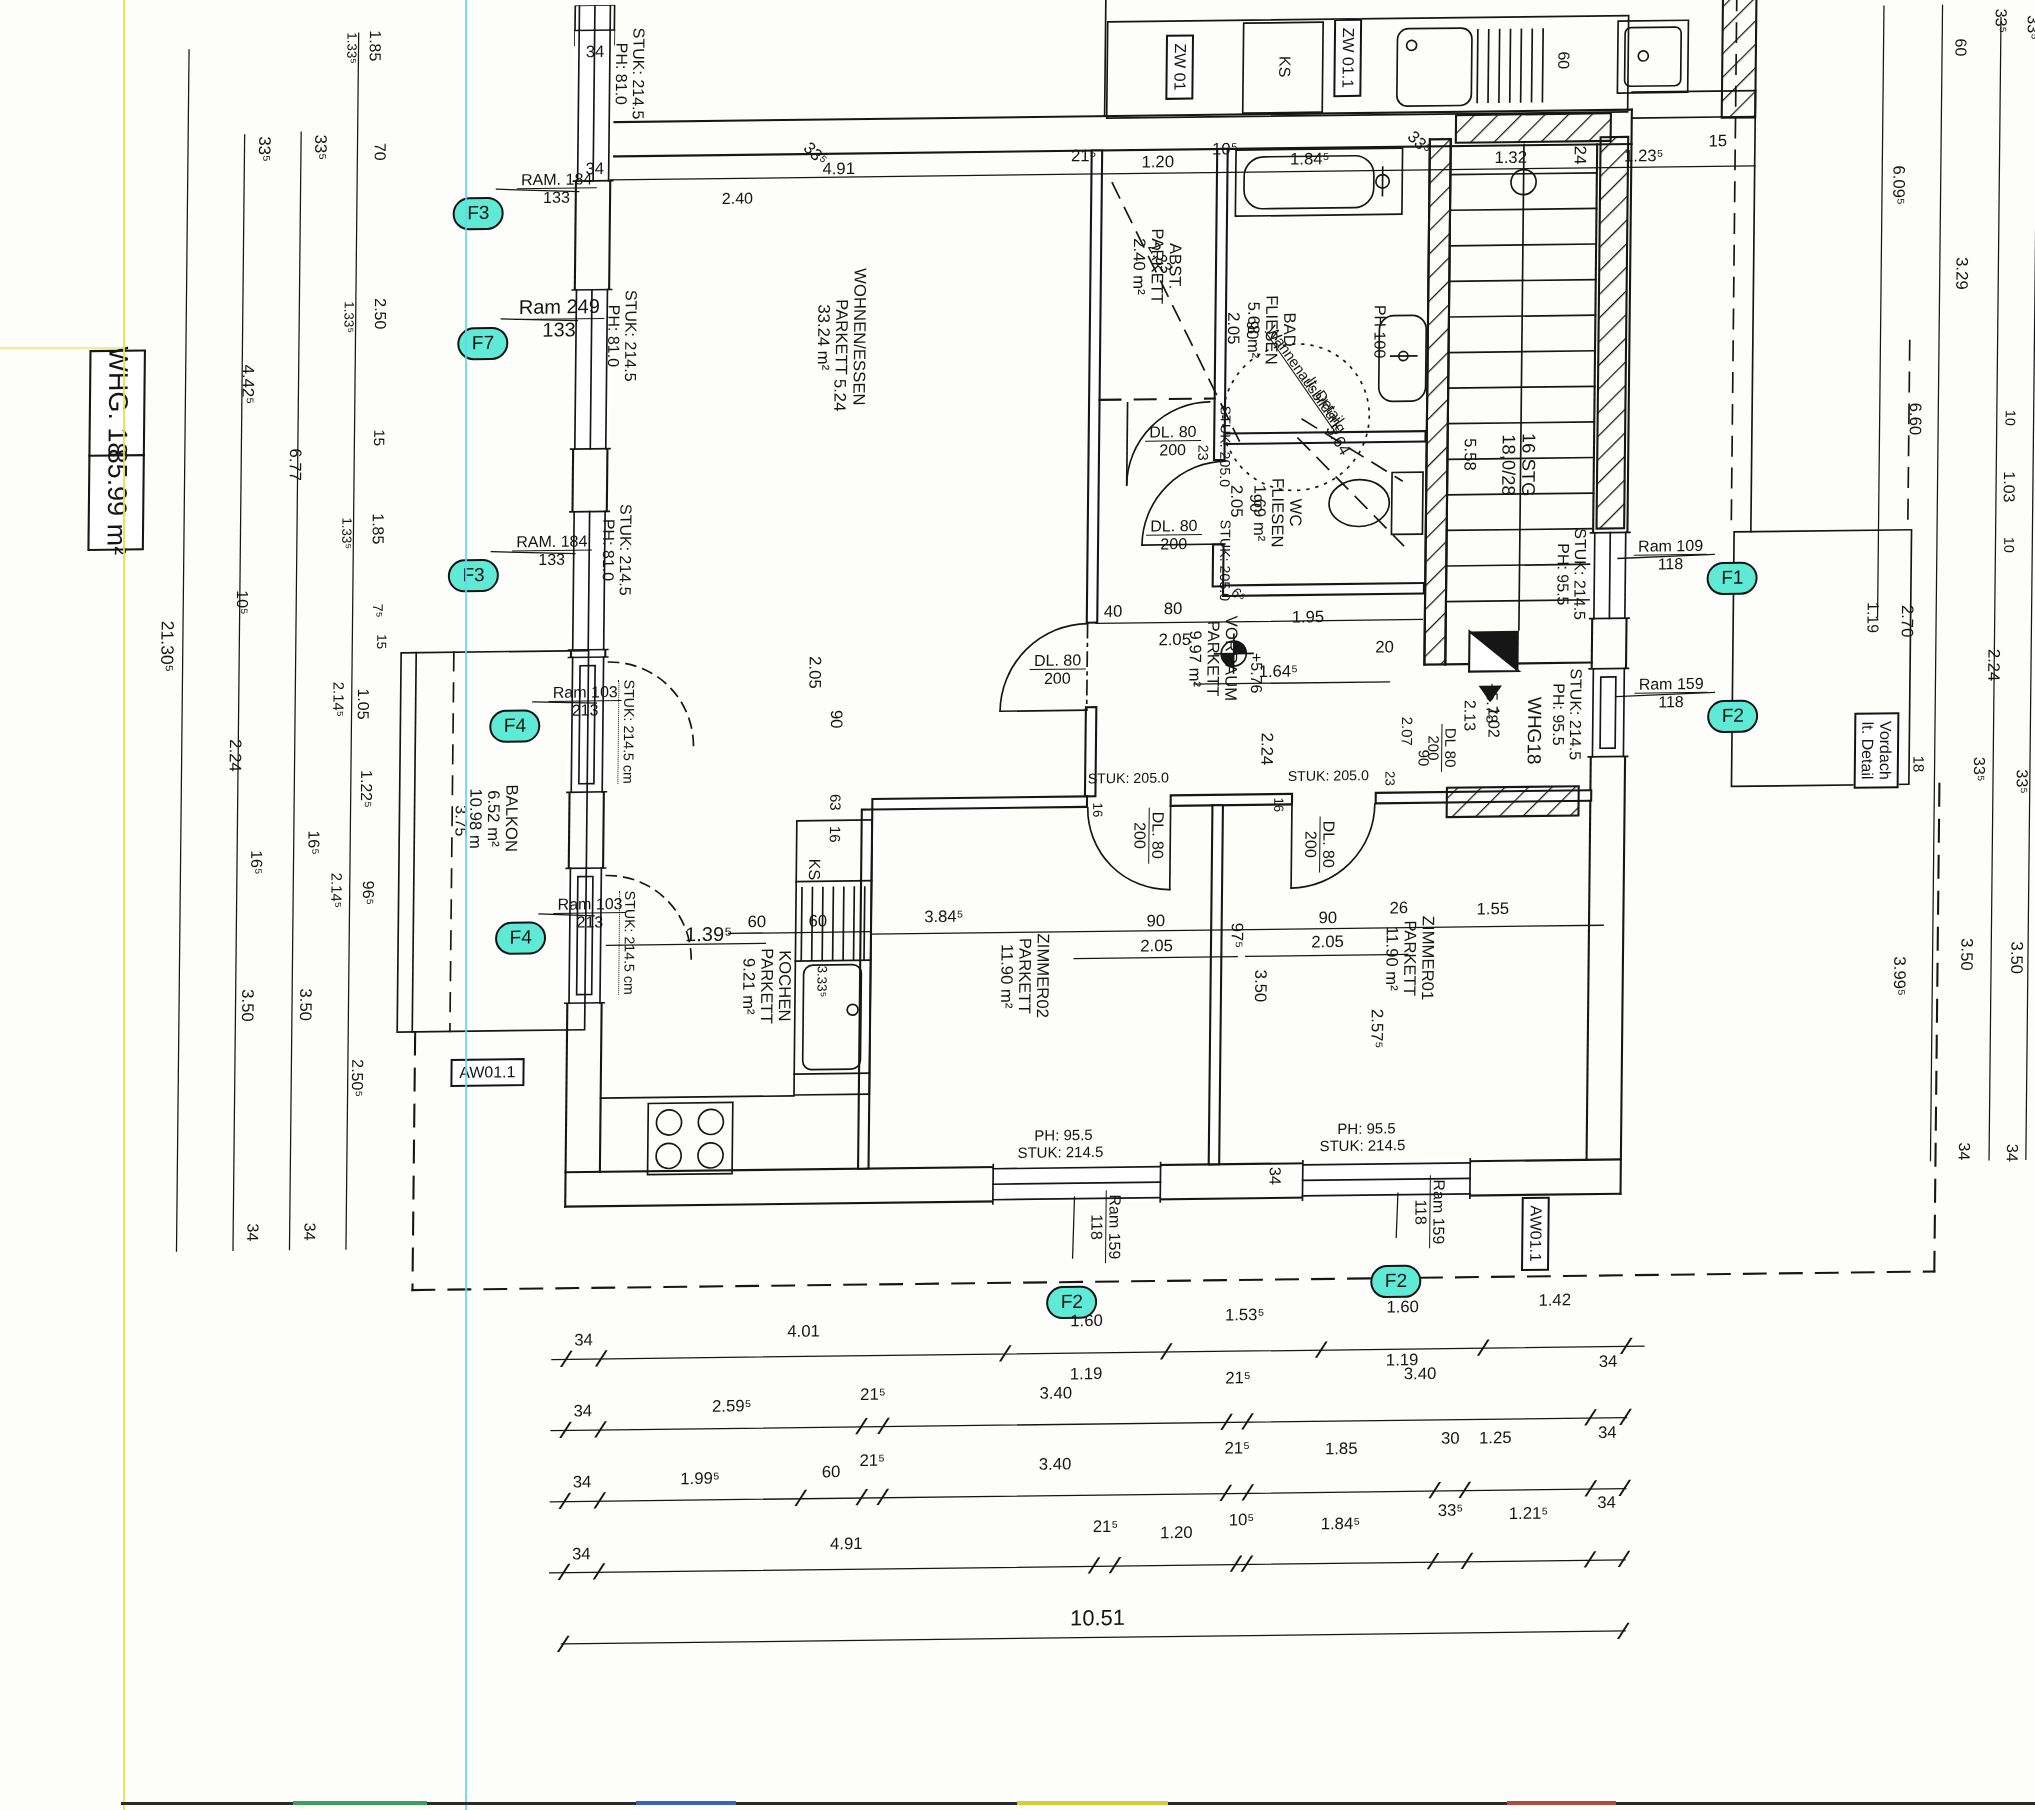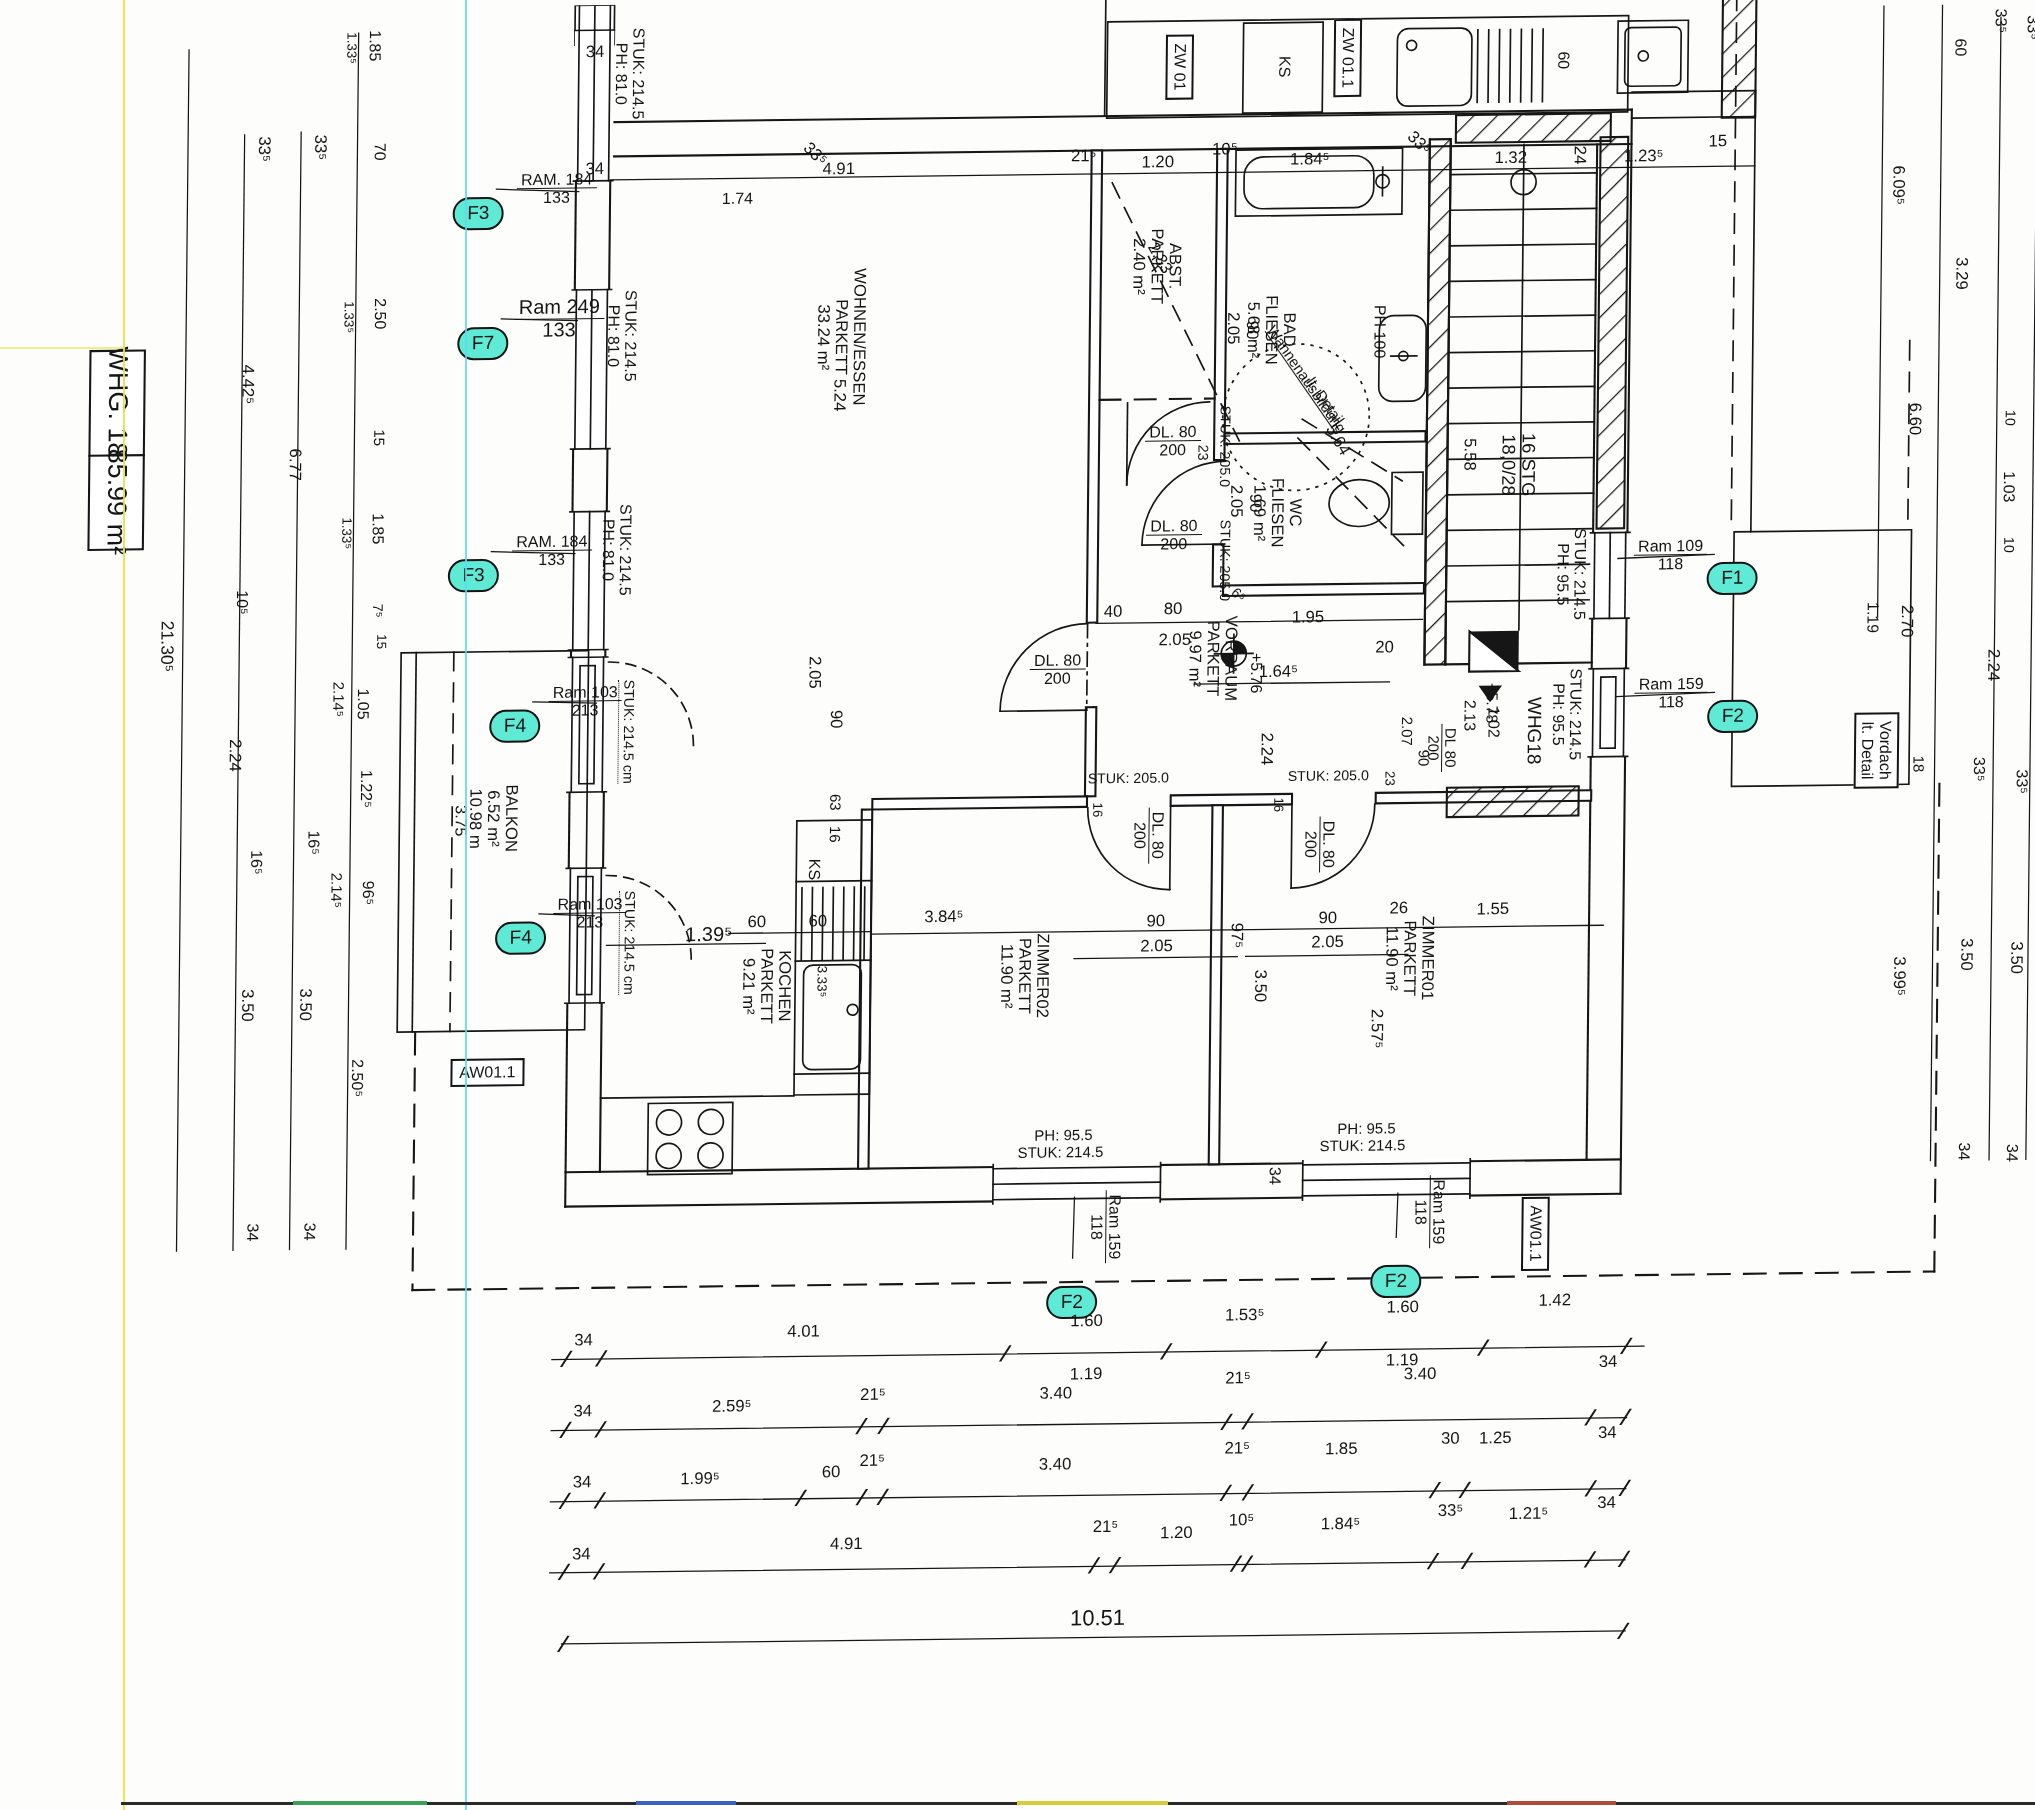--- a/index.html
+++ b/index.html
@@ -406,21 +406,21 @@
         <div class="anno" style="left: 1076px; top: 157px; font-size: 16.7px; transform: translate(-50%, -50%) rotate(0deg);">21⁵</div>
         <div class="anno" style="left: 1150px; top: 164px; font-size: 16.7px; transform: translate(-50%, -50%) rotate(0deg);">1.20</div>
         <div class="anno" style="left: 1217px; top: 152px; font-size: 16.7px; transform: translate(-50%, -50%) rotate(0deg);">10⁵</div>
         <div class="anno" style="left: 1302px; top: 163px; font-size: 16.7px; transform: translate(-50%, -50%) rotate(0deg);">1.84⁵</div>
         <div class="anno" style="left: 1411px; top: 148px; font-size: 16.7px; transform: translate(-50%, -50%) rotate(45deg);">33⁵</div>
         <div class="anno" style="left: 1503px; top: 164px; font-size: 16.7px; transform: translate(-50%, -50%) rotate(0deg);">1.32</div>
         <div class="anno" style="left: 1572px; top: 162px; font-size: 16.7px; transform: translate(-50%, -50%) rotate(90deg);">24</div>
         <div class="anno" style="left: 1636px; top: 164px; font-size: 16.7px; transform: translate(-50%, -50%) rotate(0deg);">1.23⁵</div>
         <div class="anno" style="left: 1710px; top: 150px; font-size: 16.7px; transform: translate(-50%, -50%) rotate(0deg);">15</div>
         <div class="anno" style="left: 807px; top: 152px; font-size: 16.7px; transform: translate(-50%, -50%) rotate(45deg);">33⁵</div>
-        <div class="anno" style="left: 730px; top: 195px; font-size: 16px; transform: translate(-50%, -50%) rotate(0deg);">1.74</div>
+        <div class="anno" style="left: 730px; top: 195px; font-size: 16px; transform: translate(-50%, -50%) rotate(0deg);">2.40</div>
         <div class="anno" style="left: 834px; top: 393px; font-size: 16.7px; transform: translate(-50%, -50%) rotate(90deg);">5.24</div>
         <div class="anno" style="left: 812px; top: 670px; font-size: 16.7px; transform: translate(-50%, -50%) rotate(90deg);">2.05</div>
         <div class="anno" style="left: 834px; top: 717px; font-size: 16.7px; transform: translate(-50%, -50%) rotate(90deg);">90</div>
         <div class="anno" style="left: 834px; top: 800px; font-size: 15px; transform: translate(-50%, -50%) rotate(90deg);">63</div>
         <div class="anno" style="left: 834px; top: 832px; font-size: 15px; transform: translate(-50%, -50%) rotate(90deg);">16</div>
         <div class="anno" style="left: 814px; top: 867px; font-size: 16px; transform: translate(-50%, -50%) rotate(90deg);">KS</div>
         <div class="anno" style="left: 757px; top: 919px; font-size: 16.7px; transform: translate(-50%, -50%) rotate(0deg);">60</div>
         <div class="anno" style="left: 818px; top: 919px; font-size: 16.7px; transform: translate(-50%, -50%) rotate(0deg);">60</div>
         <div class="anno" style="left: 822px; top: 979px; font-size: 13.4px; transform: translate(-50%, -50%) rotate(90deg);">3.33⁵</div>
         <div class="anno" style="left: 944px; top: 916px; font-size: 16.7px; transform: translate(-50%, -50%) rotate(0deg);">3.84⁵</div>

